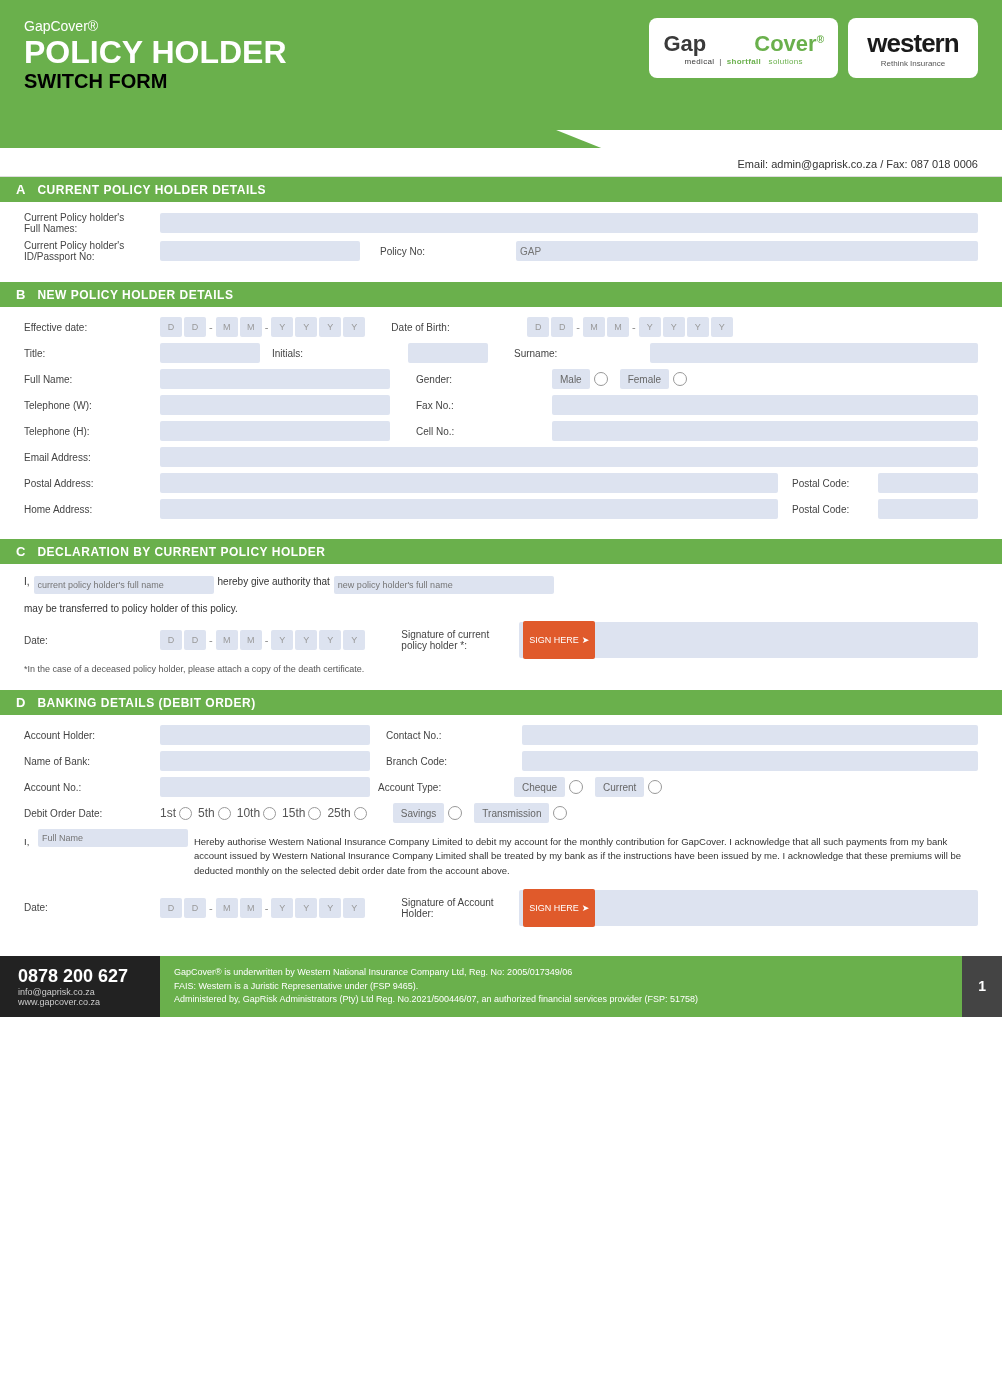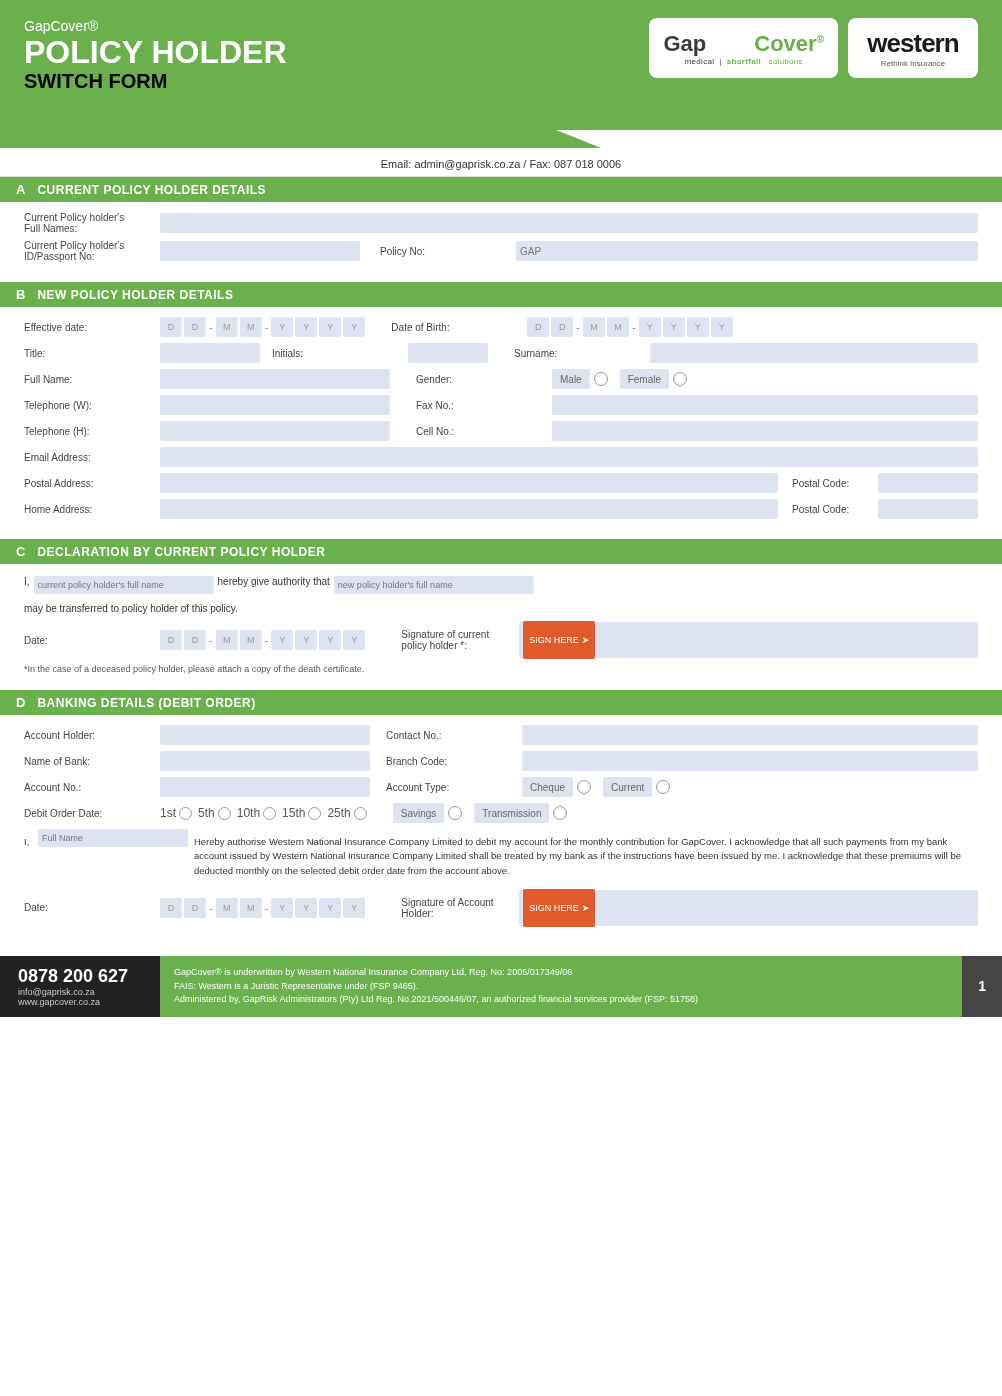--- a/index.html
+++ b/index.html
@@ -99,21 +99,21 @@
       color: #1a1a1a;
       letter-spacing: -1px;
     }
     .logo-western-sub {
       font-size: 8px;
       color: #555;
       text-align: right;
     }
 
     .contact-bar {
-      text-align: center;
+      text-align: right;
       padding: 6px 24px;
       font-size: 11px;
       color: #333;
       border-bottom: 1px solid #ddd;
       margin-top: 22px;
     }
 
     
     .section-header {
       background: #6ab04c;
@@ -493,21 +493,21 @@
 <div class="section-header">
   <span class="section-letter">C</span>
   <span class="section-title">DECLARATION BY CURRENT POLICY HOLDER</span>
 </div>
 
 <div class="form-section">
   <div class="form-row" style="flex-wrap:wrap;gap:4px;">
     <span class="declaration-text">I,</span>
     <input type="text" class="inline-input" style="width: 180px;" placeholder="current policy holder's full name">
     <span class="declaration-text">hereby give authority that</span>
-    <input type="text" class="inline-input" style="width: 200px;" placeholder="new policy holder's full name">
+    <input type="text" class="inline-input" style="width: 220px;" placeholder="new policy holder's full name">
   </div>
   <div class="declaration-text">may be transferred to policy holder of this policy.</div>
 
   <div class="form-row" style="margin-top:6px;">
     <div class="field-label">Date:</div>
     <div class="date-group">
       <div class="date-box">D</div>
       <div class="date-box">D</div>
       <span class="date-sep">-</span>
       <div class="date-box">M</div>
@@ -548,21 +548,21 @@
   <div class="form-row">
     <div class="field-label">Name of Bank:</div>
     <input type="text" class="text-input" style="width: 210px; flex: 0 0 auto;">
     <div class="field-label" style="margin-left:10px;">Branch Code:</div>
     <input type="text" class="text-input full" style="">
   </div>
 
   <div class="form-row">
     <div class="field-label">Account No.:</div>
     <input type="text" class="text-input" style="width: 210px; flex: 0 0 auto;">
-    <div class="field-label" style="margin-left:10px;">Account Type:</div>
+    <div class="field-label" style="margin-left:2px;">Account Type:</div>
     <div class="radio-group">
       <span class="radio-label">Cheque</span>
       <span class="radio-btn"></span>
       <span class="radio-label" style="margin-left:8px;">Current</span>
       <span class="radio-btn"></span>
     </div>
   </div>
 
   <div class="form-row">
     <div class="field-label">Debit Order Date:</div>

